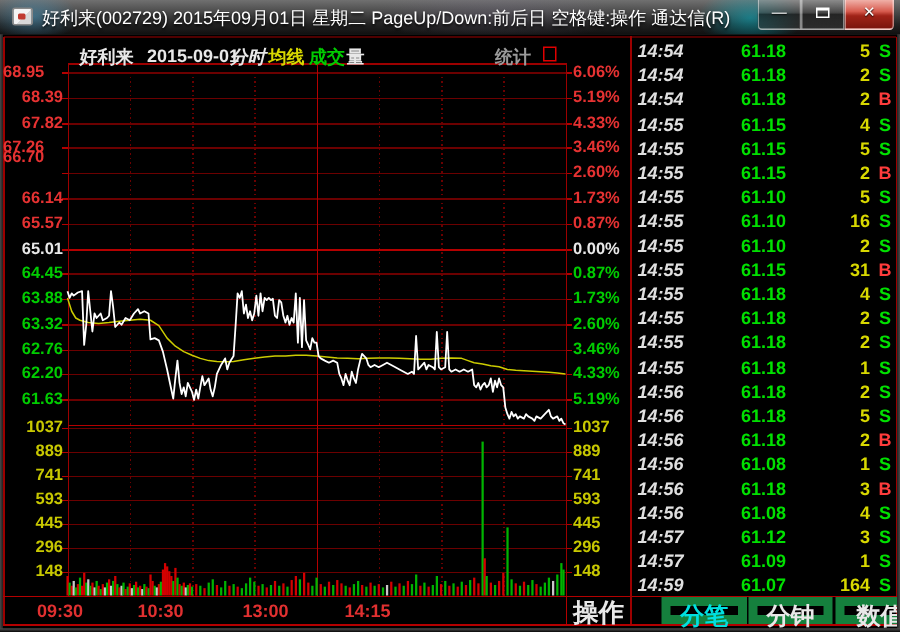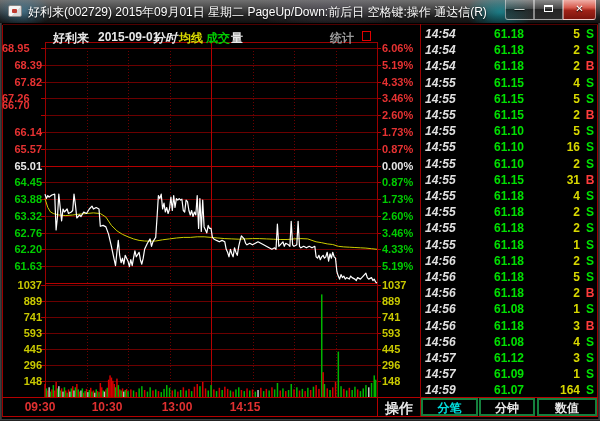--- a/index.html
+++ b/index.html
@@ -52,23 +52,23 @@
   .trow .tt { position:absolute; left:5px;   width:40px; color:#e0e0e0;font-style:italic; }
   .trow .tp { position:absolute; left:38px;  width:66px; text-align:right; color:#00e000; }
   .trow .tv { position:absolute; left:106px; width:54px; text-align:right; color:#d8d800; }
   .trow .tf { position:absolute; left:163px; width:14px; text-align:center; }
   .f-B { color:#ff3c3c; } .f-S { color:#00e000; }
 
   
   .timelab { position:absolute; top:377px; width:46px; text-align:center;
     font-size:12px; font-weight:bold; color:#e03030; }
   #op-btn { position:absolute; left:376px; top:377px; width:42px; height:17px;
-    color:#e8e8e8; font-size:14px; font-weight:bold; text-align:center; line-height:17px; }
-  .ftab { position:absolute; top:375px; height:18px; border:2px solid #15803d;
-    font-size:12px; font-weight:bold; color:#e8e8e8; text-align:center; line-height:16px; }
+    color:#e8e8e8; font-size:17px; font-weight:bold; text-align:center; line-height:17px; }
+  .ftab { position:absolute; top:375px; height:18px; border:6px solid #15803d;
+    font-size:16px; font-weight:bold; color:#e8e8e8; text-align:center; line-height:16px;margin-left:20px; }
   .ftab.active { color:#00e0e0; }
 
   #statbox { position:absolute; left:360px; top:8px; width:9px; height:10px;
     border:1px solid #e00000; }
   #botborder { position:absolute; left:0; top:419px; width:600px; height:2px;
     background:linear-gradient(180deg,#4a4a4a,#151515); }
   #leftborder  { position:absolute; left:0; top:23px; width:2px; height:396px; background:linear-gradient(90deg,#484848,#202020); }
   #rightborder { position:absolute; left:598px; top:23px; width:2px; height:396px; background:linear-gradient(90deg,#202020,#484848); }
 </style>
 </head>

